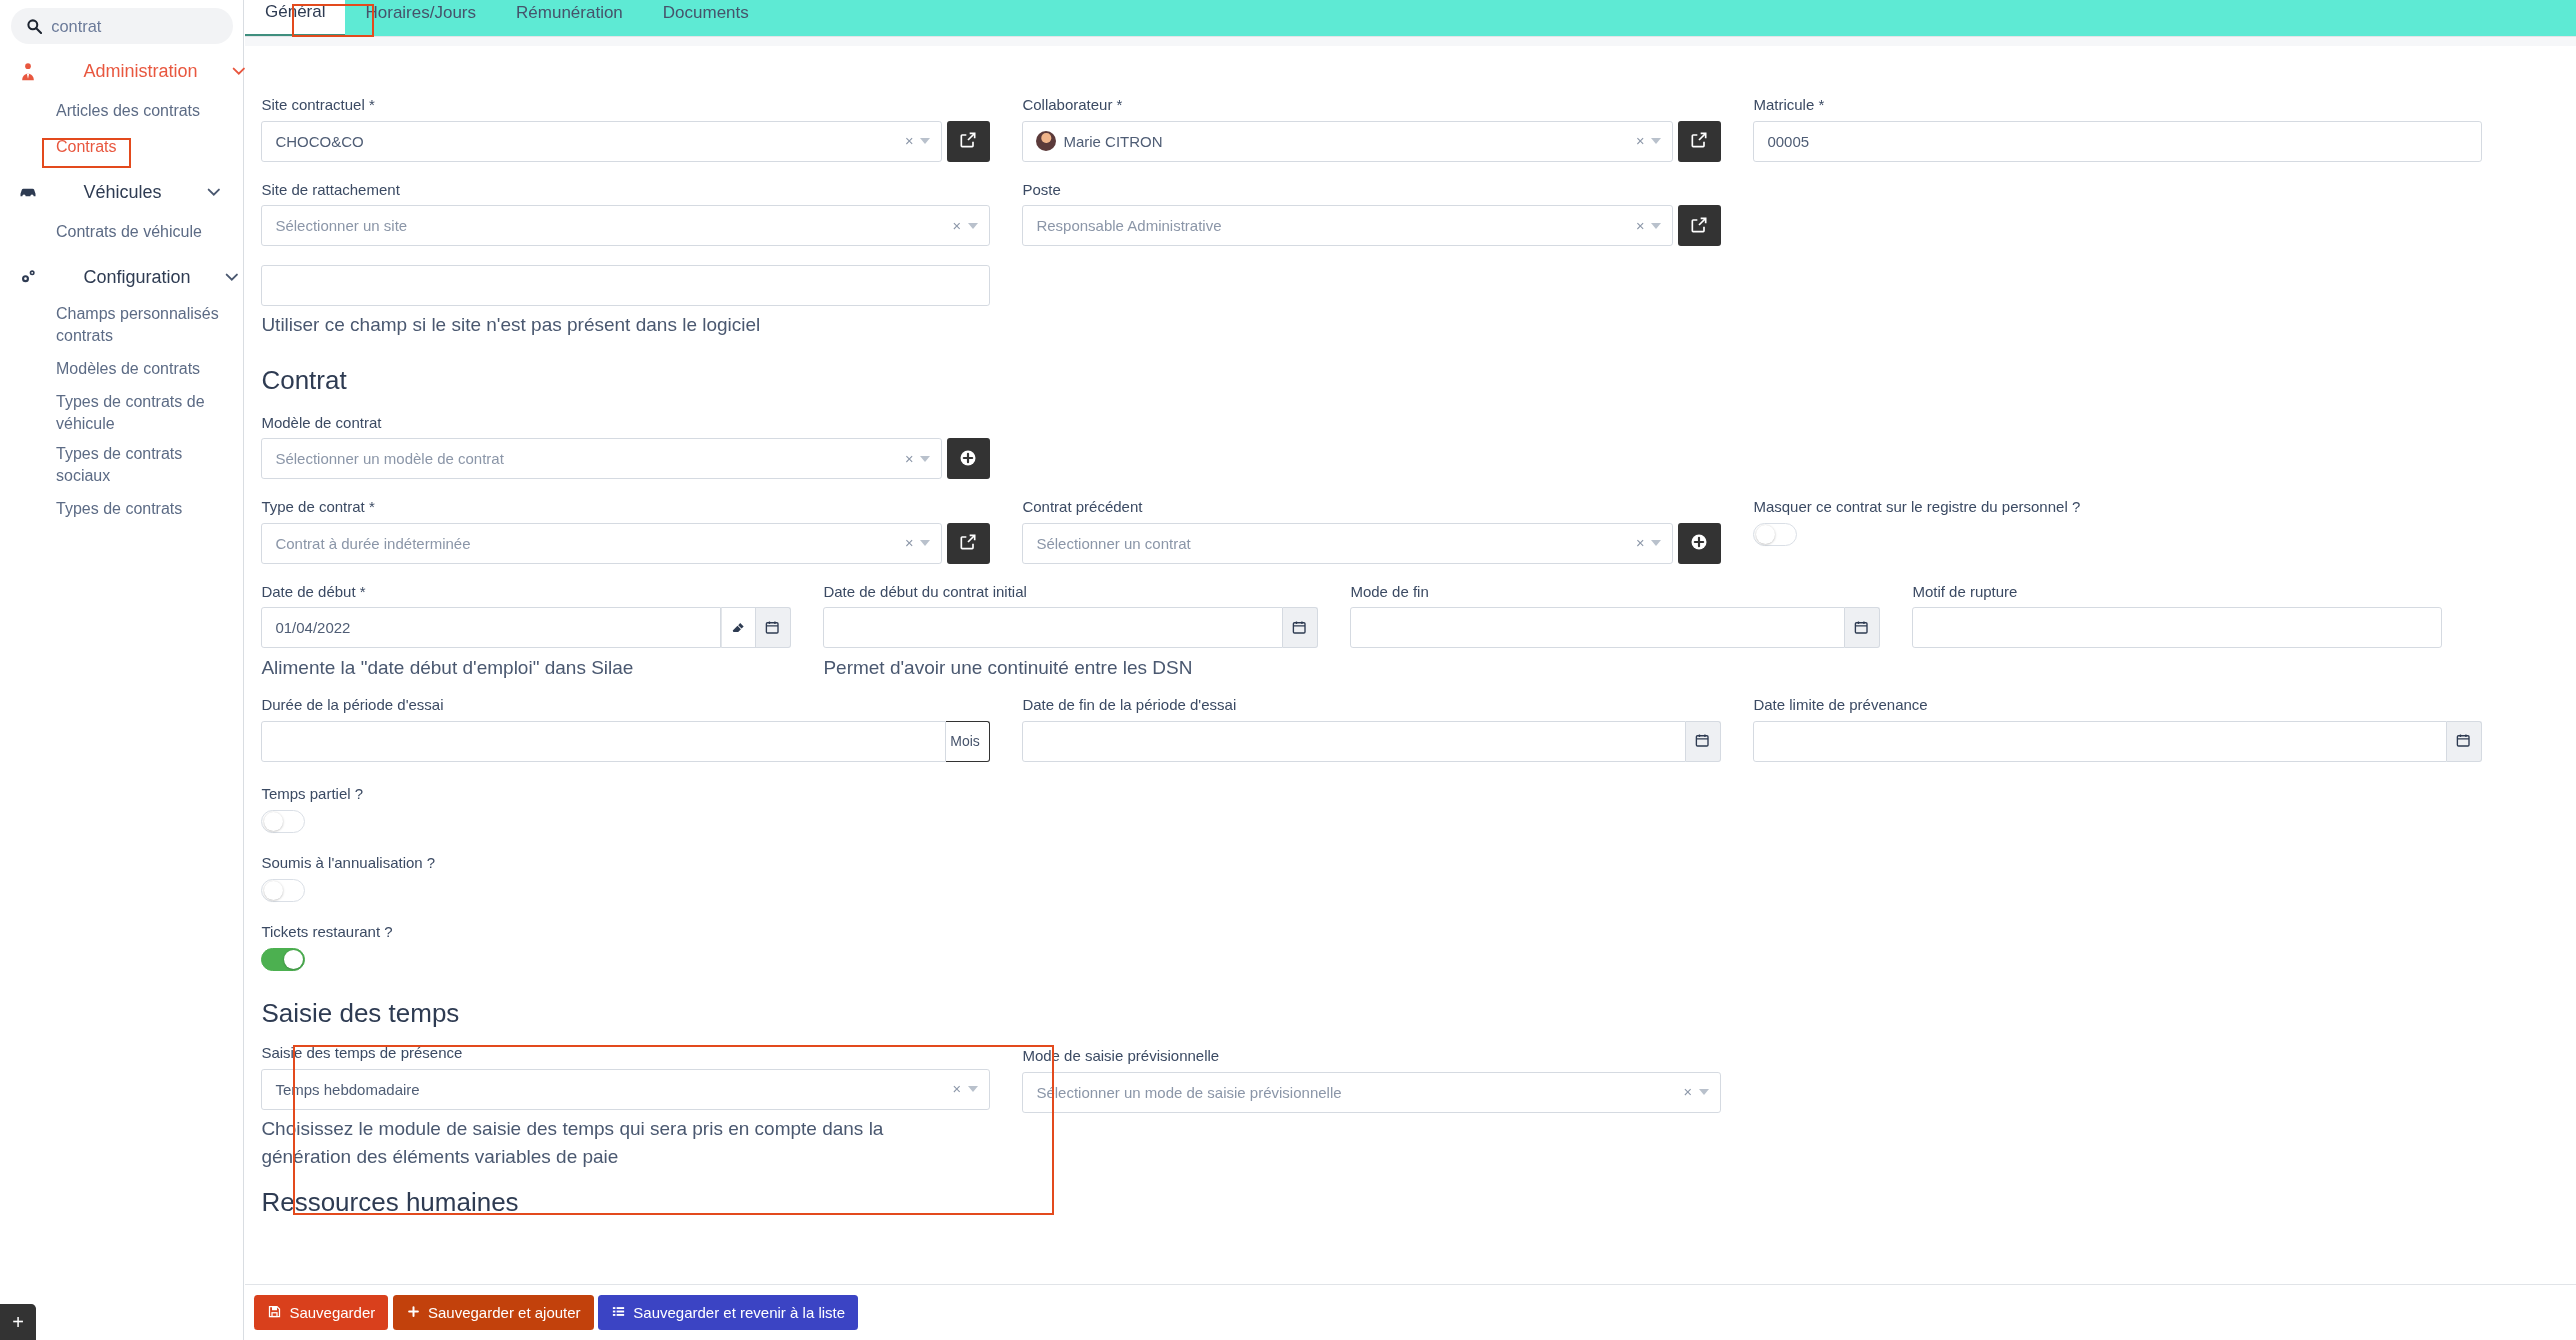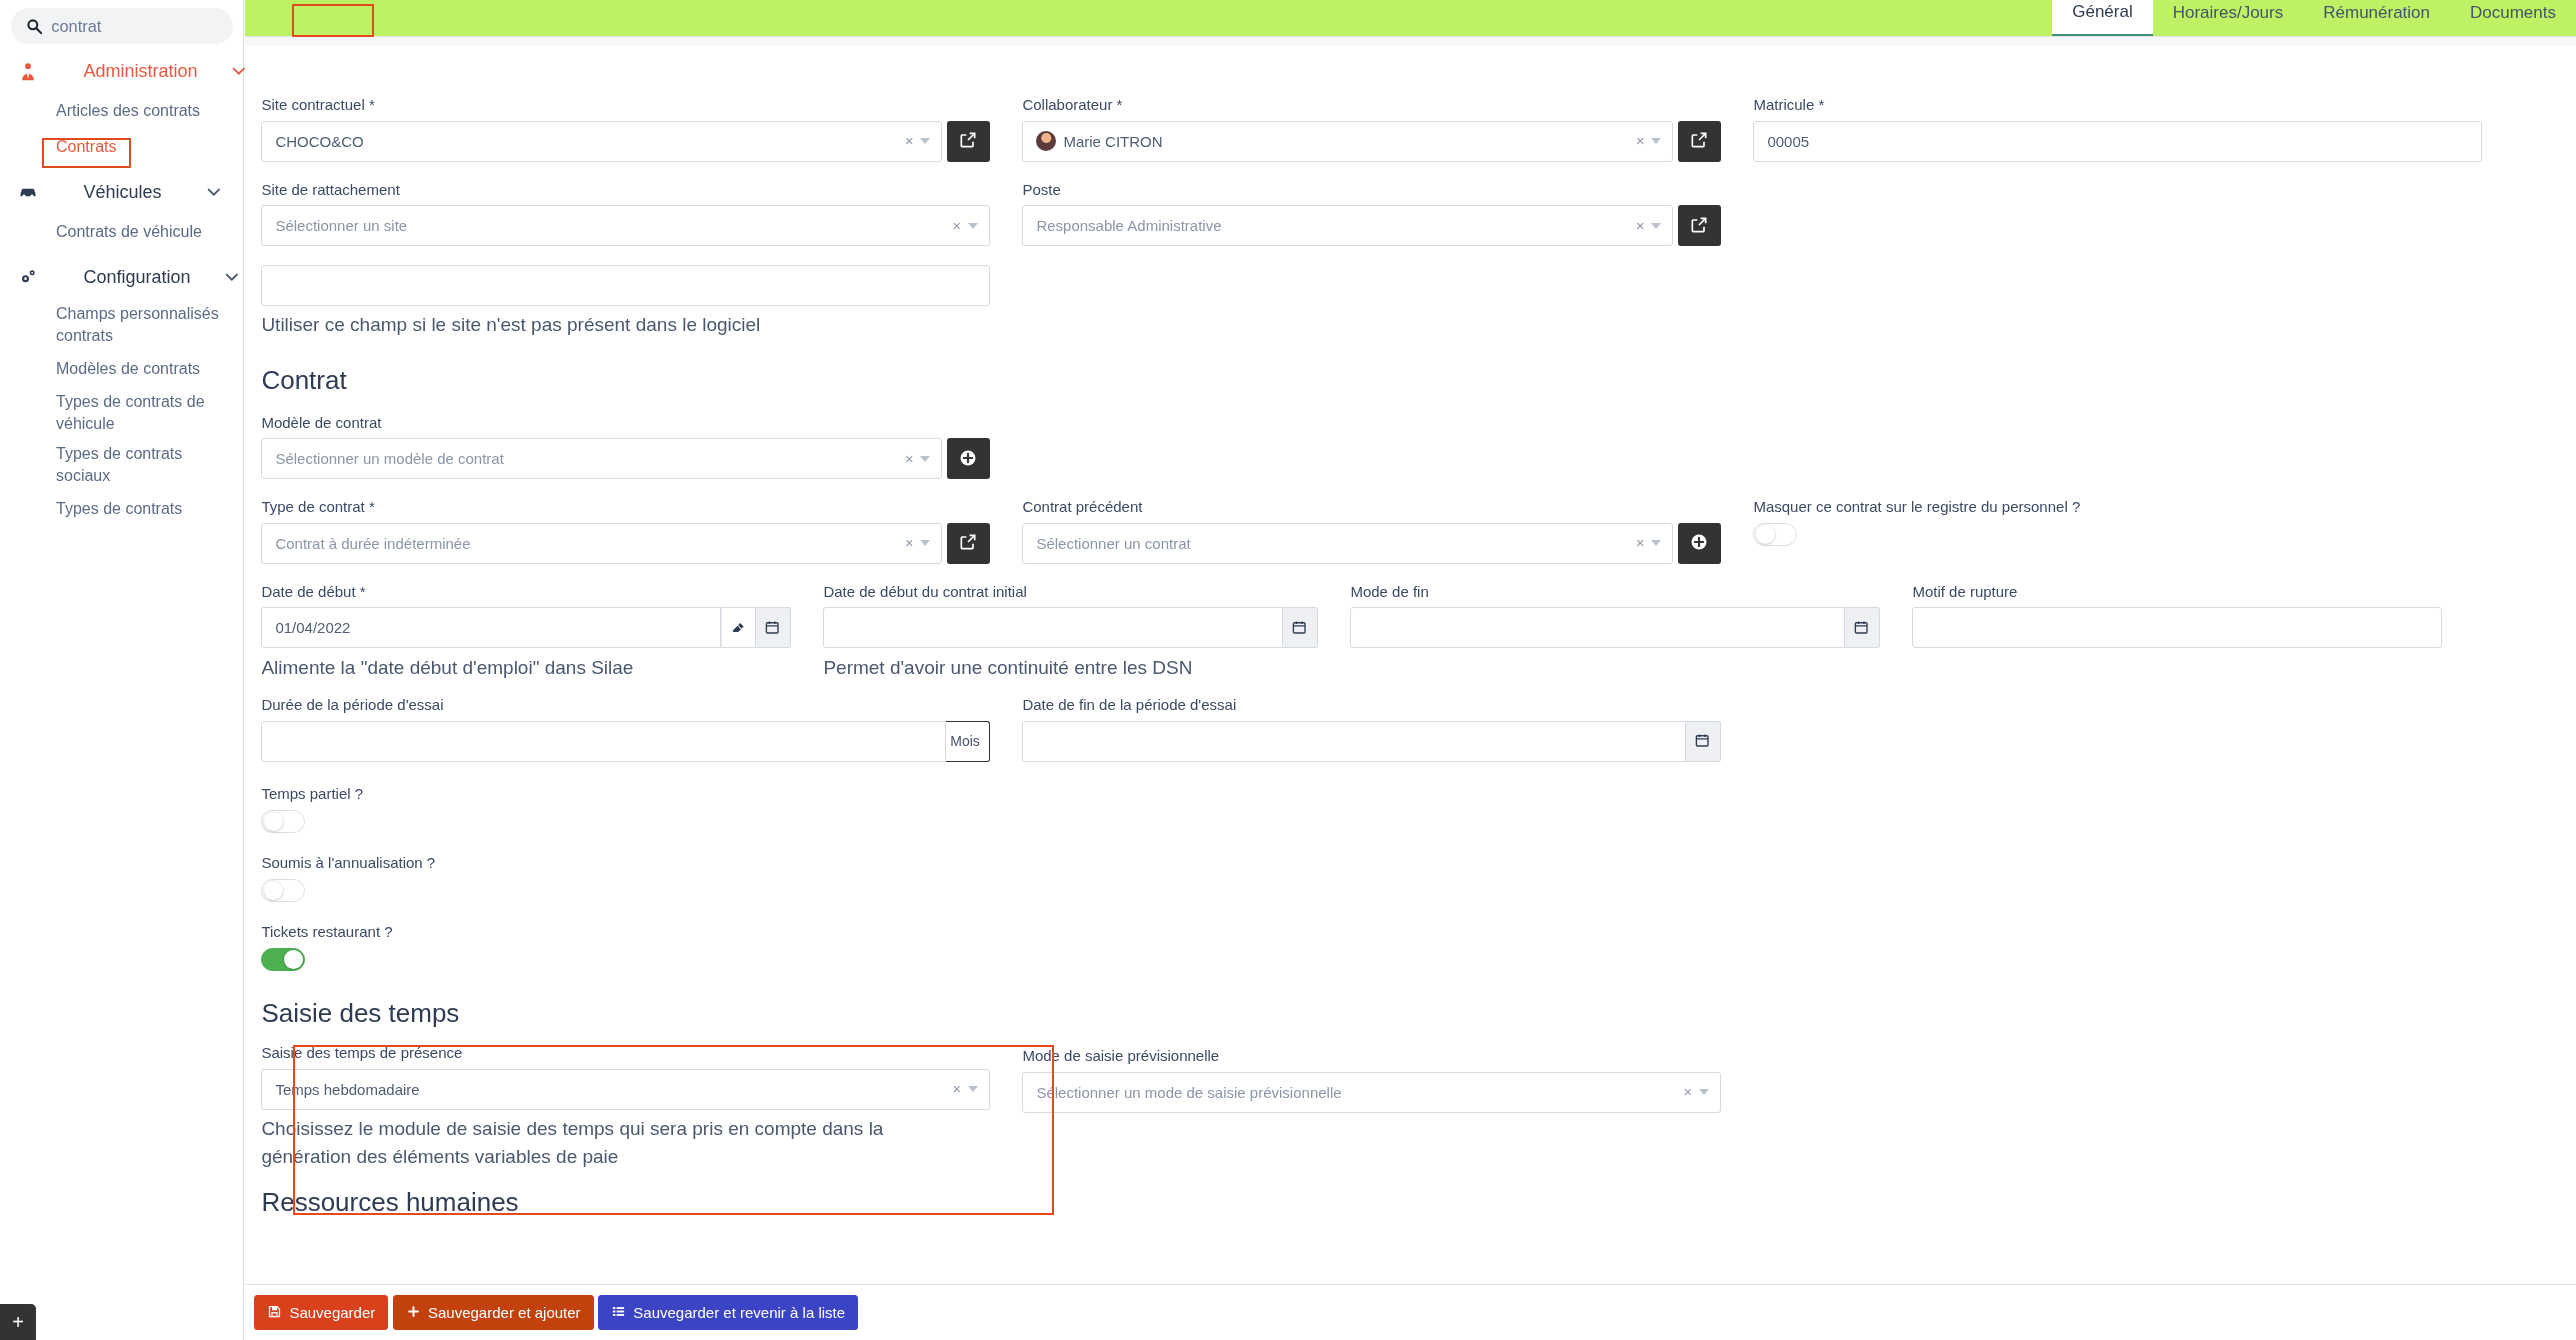--- a/index.html
+++ b/index.html
@@ -58,23 +58,23 @@
     color:#fff; font-size:20px; line-height:1;
   }
 
   
   #main {
     position:absolute; left:245px; top:0; right:0; bottom:0;
     background:#f6f7f9;
   }
   #tabbar {
     position:absolute; left:0; top:0; right:0; height:37px;
-    background:#bef264;
+    background:#5eead4;
     border-bottom:0.6px solid #e3e5e8;
-    display:flex; align-items:flex-end;justify-content:flex-end;
+    display:flex; align-items:flex-end;
   }
   .tab {
     height:46px; padding:0 20px; display:flex; align-items:center;
     font-size:17px; color:#46536b; cursor:pointer; position:relative;
   }
   .tab.active {
     background:#ffffff; color:#2e3b52;
     border-bottom:2.3px solid #3f8f7e;
   }
 
@@ -514,20 +514,36 @@
               <span class="ftext"></span>
             </div>
             <div class="inline-unit">
               <span>Mois</span>
               <span class="caret" style="margin:0"></span>
             </div>
           </div>
         </div>
         <div class="col" style="width:731px;">
           <label class="lbl">Date de fin de la période d'essai</label>
+          <div class="ctl">
+            <div class="field" style="border-radius:2.9px 0 0 2.9px;">
+              <span class="ftext"></span>
+            </div>
+            <div class="cal-btn">
+              <span>
+                <svg viewBox="0 0 24 24" width="16.4" height="16.4" fill="none" stroke="#2e3b52" stroke-width="2">
+                    <rect x="3.5" y="5.5" width="17" height="15" rx="1.6"></rect>
+                    <path d="M3.5 10h17M8 3.5v4M16 3.5v4"></path>
+                  </svg>
+              </span>
+            </div>
+          </div>
+        </div>
+        <div class="col" style="width:761px;">
+          <label class="lbl">Date limite de prévenance</label>
           <div class="ctl">
             <div class="field" style="border-radius:2.9px 0 0 2.9px;">
               <span class="ftext"></span>
             </div>
             <div class="cal-btn">
               <span>
                 <svg viewBox="0 0 24 24" width="16.4" height="16.4" fill="none" stroke="#2e3b52" stroke-width="2">
                     <rect x="3.5" y="5.5" width="17" height="15" rx="1.6"></rect>
                     <path d="M3.5 10h17M8 3.5v4M16 3.5v4"></path>
                   </svg>

